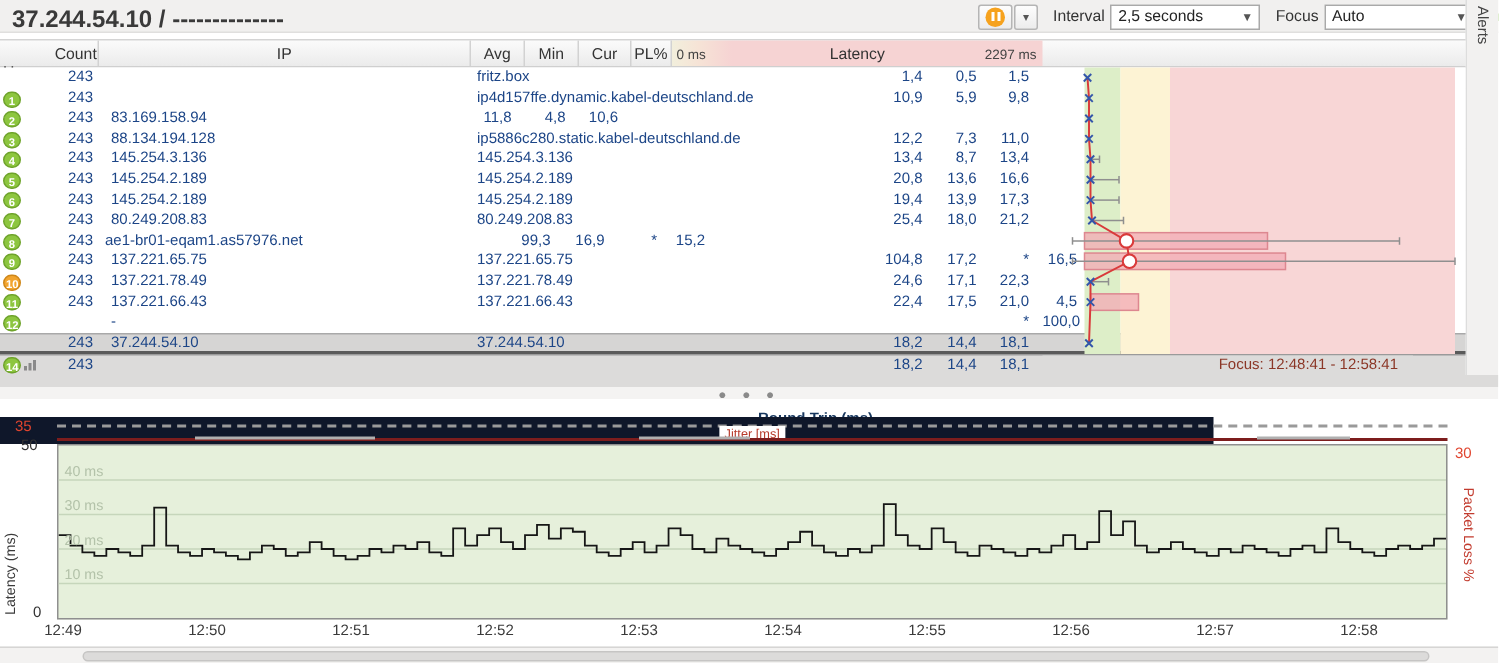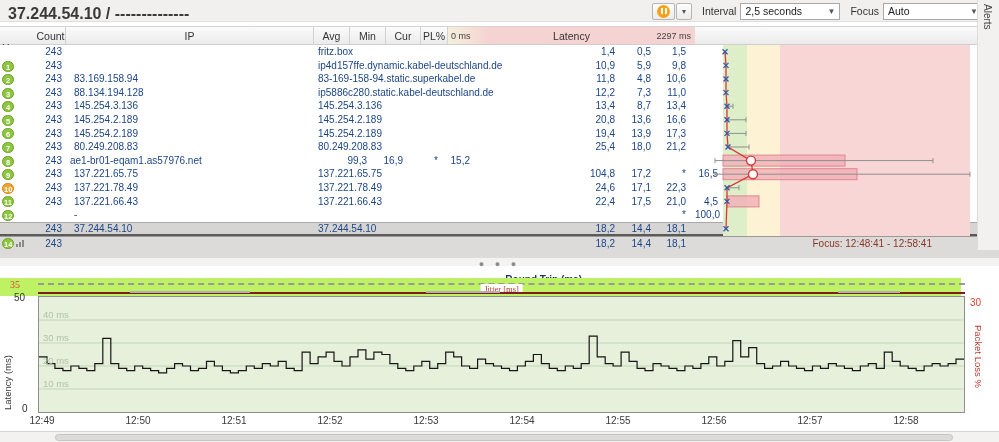--- a/index.html
+++ b/index.html
@@ -66,21 +66,21 @@
   .trace-filler { height:8px; background:#dcdbda; width:999px; }
 
   
   .splitter { position:absolute; left:0; top:258px; width:999px; height:8px; background:#f4f3f2; text-align:center; cursor:row-resize; }
   .splitter span { letter-spacing:4px; color:#8a8a8a; font-size:9px; line-height:6px; display:inline-block; }
   .panel-header { position:absolute; left:0; top:266px; width:999px; height:12px; }
   .ph-title { position:absolute; left:14px; top:0; color:#333; }
   .ph-range { position:absolute; right:16px; top:0; color:#555; cursor:pointer; }
   .ph-range .chev { color:#888; font-size:8px; }
 
-  .jitter-strip { position:absolute; left:0; top:278px; width:961px; height:18px; background:#bef264;font-family:Liberation Serif, serif; }
+  .jitter-strip { position:absolute; left:0; top:278px; width:809px; height:18px; background:#0f172a; }
   .jitter-max { position:absolute; left:10px; top:1px; color:#e0442e; }
   .jitter-dash { position:absolute; left:38px; width:927px; top:5px; border-top:2px dashed #9a9a9a; }
   .jitter-label { position:absolute; left:50%; transform:translateX(-50%); top:-1px; background:#fff; padding:0 4px; color:#b73a2a; font-size:8.5px; }
   .jitter-line { position:absolute; left:38px; width:927px; height:2px; bottom:2px; background:#7d1d1d; }
   .jitter-gray { position:absolute; height:2px; bottom:3px; background:#b0b0b0; }
 
   .tl-wrap { position:absolute; left:38px; top:296px; width:927px; height:117px; background:#e6f0db; border:1px solid #8f8f8f; }
   .grid-label { position:absolute; left:4px; color:#b3c2a9; font-size:9.5px; }
   .y-max { position:absolute; left:14px; top:292px; color:#333; }
   .y-min { position:absolute; left:22px; top:403px; color:#333; }
@@ -177,21 +177,20 @@
       <div class="c-cur">9,8</div>
       <div class="c-pl"></div>
     </div>
         <div class="trow">
       <div class="c-hop">
         <span class="badge green">3</span>
 
       </div>
       <div class="c-count">243</div>
       <div class="c-ip">83.169.158.94</div>
-      <div class="c-name">83-169-158-94.static.superkabel.de</div>
       <div class="c-avg">11,8</div>
       <div class="c-min">4,8</div>
       <div class="c-cur">10,6</div>
       <div class="c-pl"></div>
     </div>
         <div class="trow">
       <div class="c-hop">
         <span class="badge green">4</span>
 
       </div>

